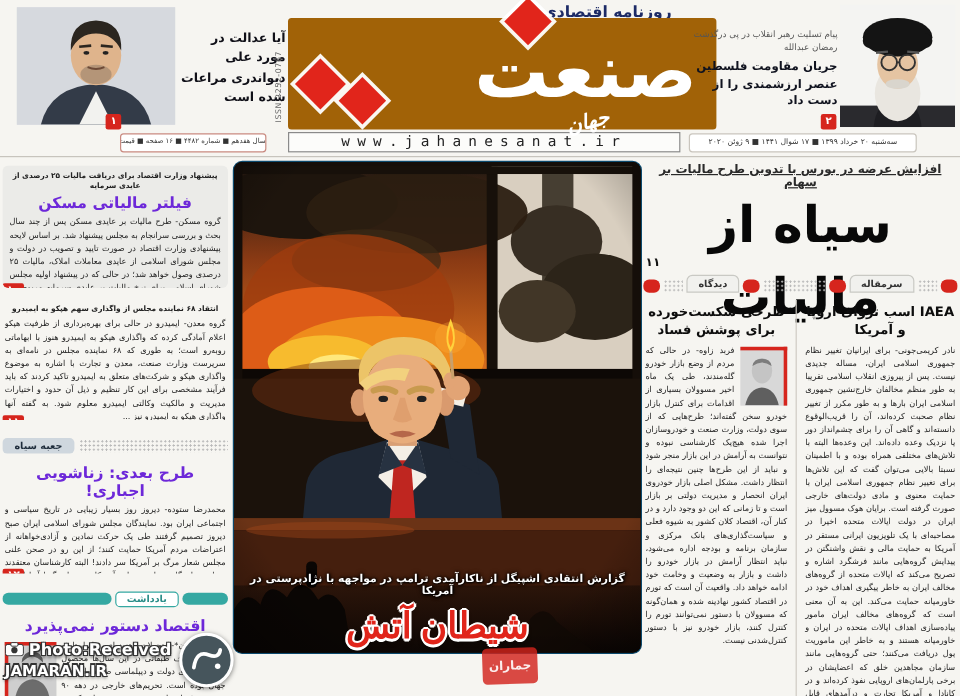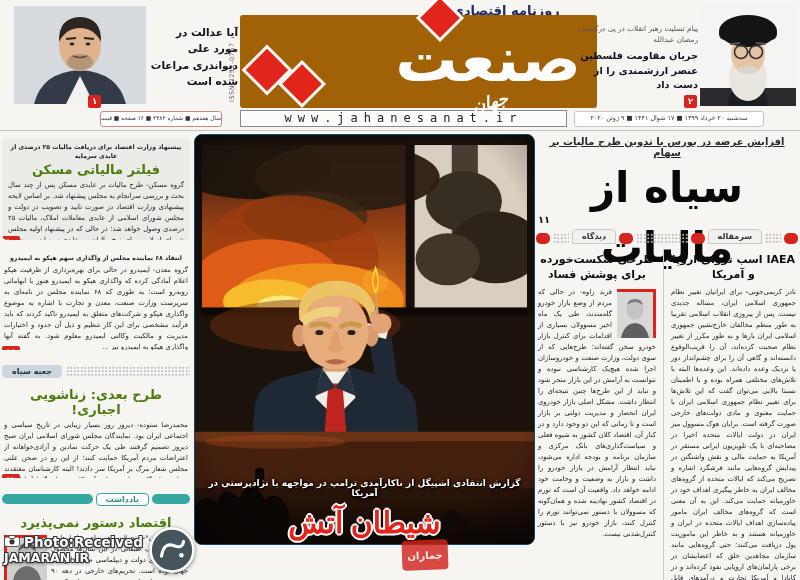--- a/index.html
+++ b/index.html
@@ -36,21 +36,21 @@
   .rt-photo{left:700px;top:4px;width:96px;height:102px;overflow:hidden;background:#f4f4f2;}
   .badge{display:inline-block;background:#d6251d;color:#fff;font-size:8.5px;font-weight:bold;
          padding:1px 4px 2px;border-radius:2px;line-height:1.2;}
   .lt-badge{left:88px;top:95px;}
   .rt-badge{left:684px;top:95px;}
 
   
   .left-col{left:2px;top:138px;width:188px;height:442px;overflow:hidden;}
   .blk{position:relative;margin-bottom:14px;}
   .blk .kicker{font-size:6.2px;font-weight:bold;text-align:center;color:#222;margin-bottom:2px;line-height:1.4;}
-  .blk .title{font-size:13px;font-weight:bold;text-align:center;color:#4d7c0f;margin:1px 0 3px;}
+  .blk .title{font-size:13px;font-weight:bold;text-align:center;color:#6d28d9;margin:1px 0 3px;}
   .blk .body{font-size:6.8px;line-height:1.62;text-align:justify;color:#222;overflow:hidden;}
   .a1{background:#ebebe8;border-radius:5px;padding:5px 6px;height:92px;overflow:hidden;}
   .a2{height:96px;overflow:hidden;padding:0 2px;}
   .a3{height:92px;overflow:hidden;padding:0 2px;}
   .a4{height:86px;overflow:hidden;padding:0 2px;}
   .blk-badge{position:absolute;left:0;bottom:-9px;z-index:5;}
   .ltab{height:14px;margin:2px 0 8px;display:flex;align-items:center;}
   .dots{height:11px;background-image:radial-gradient(#b9b9b9 .8px,transparent .9px);background-size:3.5px 3.5px;}
   .grow{flex:1;}
   .ltab-tab{background:#cfd7de;color:#1d2b3a;font-size:8px;font-weight:bold;padding:2px 10px;border-radius:4px;margin-right:4px;}

